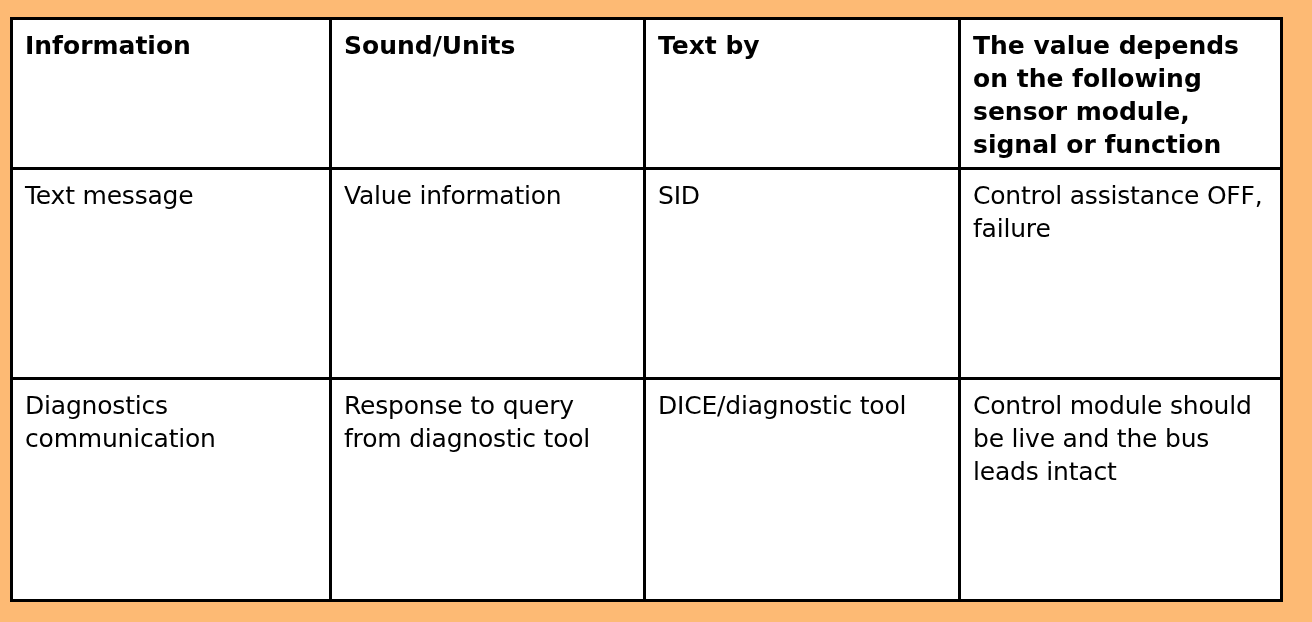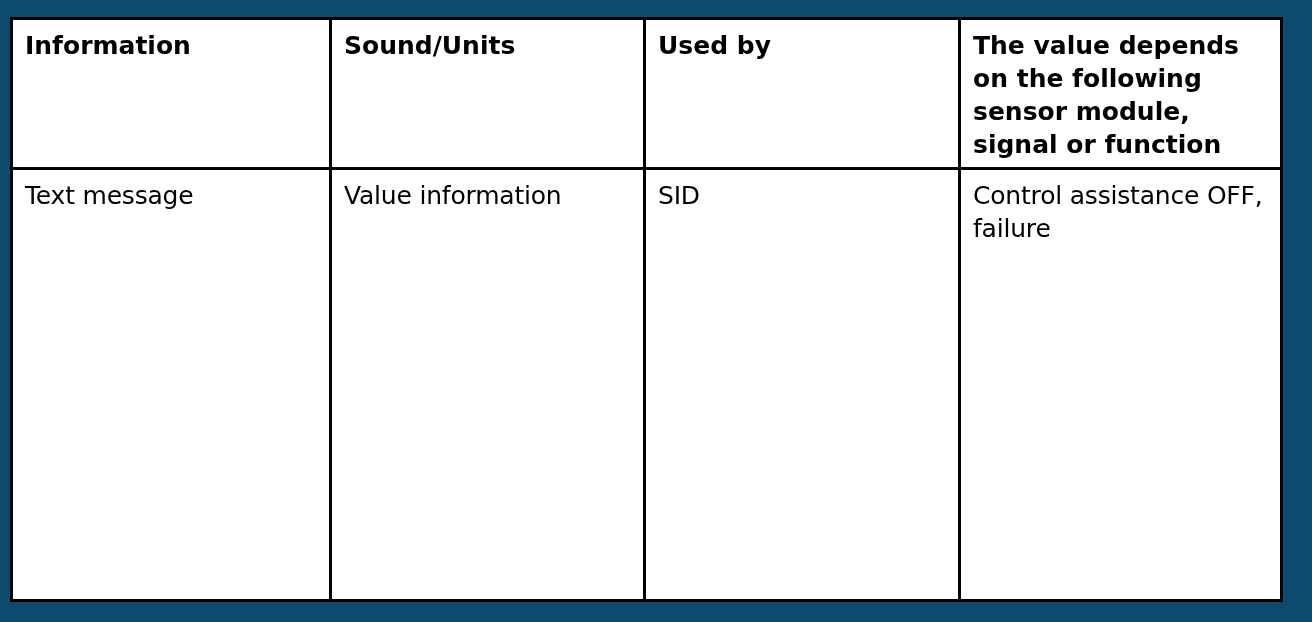--- a/index.html
+++ b/index.html
@@ -14,21 +14,21 @@
     overflow: hidden;
     font-family: "DejaVu Sans", "Liberation Sans", sans-serif;
     color: #000000;
     -webkit-font-smoothing: none;
   }
 
   #page {
     position: relative;
     width: 1312px;
     height: 622px;
-    background: #0c4a6e;
+    background: #fdba74;
   }
 
   
   .spec-table {
     position: absolute;
     left: 10px;
     top: 17px;
     width: 1270px;
     height: 585px;
     border-collapse: collapse;
@@ -84,21 +84,21 @@
 
     <thead>
       <tr class="header-row">
         <th>
           <span class="cell-text">Information</span>
         </th>
         <th>
           <span class="cell-text">Sound/Units</span>
         </th>
         <th>
-          <span class="cell-text">Used by</span>
+          <span class="cell-text">Text by</span>
         </th>
         <th>
           <span class="cell-text">The value depends on the following sensor module, signal or function</span>
         </th>
       </tr>
     </thead>
 
     <tbody>
 
       <tr class="row-1">
@@ -110,17 +110,31 @@
         </td>
         <td>
           <span class="cell-text">SID</span>
         </td>
         <td>
           <span class="cell-text">Control assistance OFF, failure</span>
         </td>
       </tr>
 
 
+      <tr class="row-3">
+        <td>
+          <span class="cell-text">Diagnostics communication</span>
+        </td>
+        <td>
+          <span class="cell-text">Response to query from diagnostic tool</span>
+        </td>
+        <td>
+          <span class="cell-text">DICE/diagnostic tool</span>
+        </td>
+        <td>
+          <span class="cell-text">Control module should be live and the bus leads intact</span>
+        </td>
+      </tr>
 
     </tbody>
   </table>
 
 </div>
 
 </body></html>

